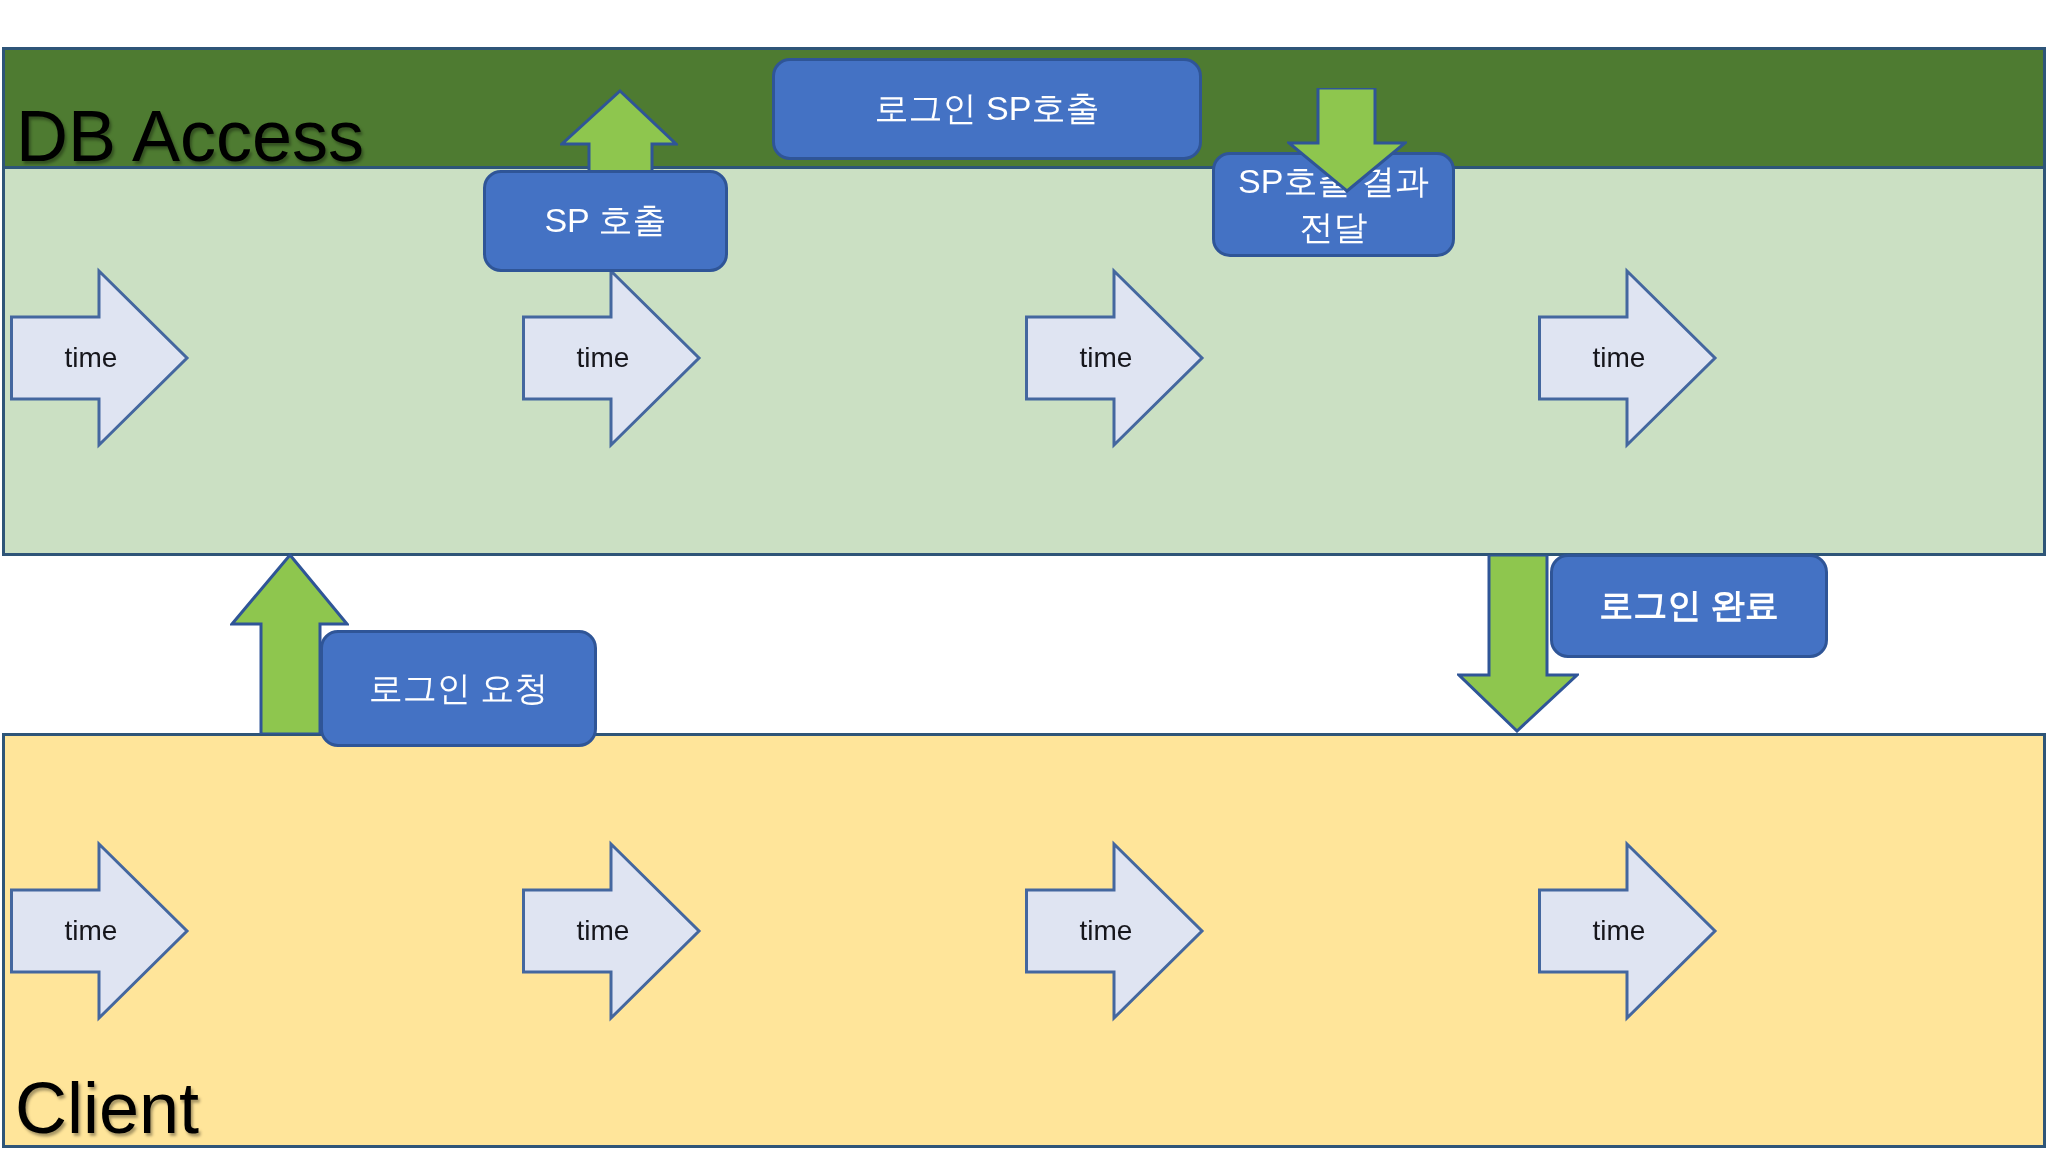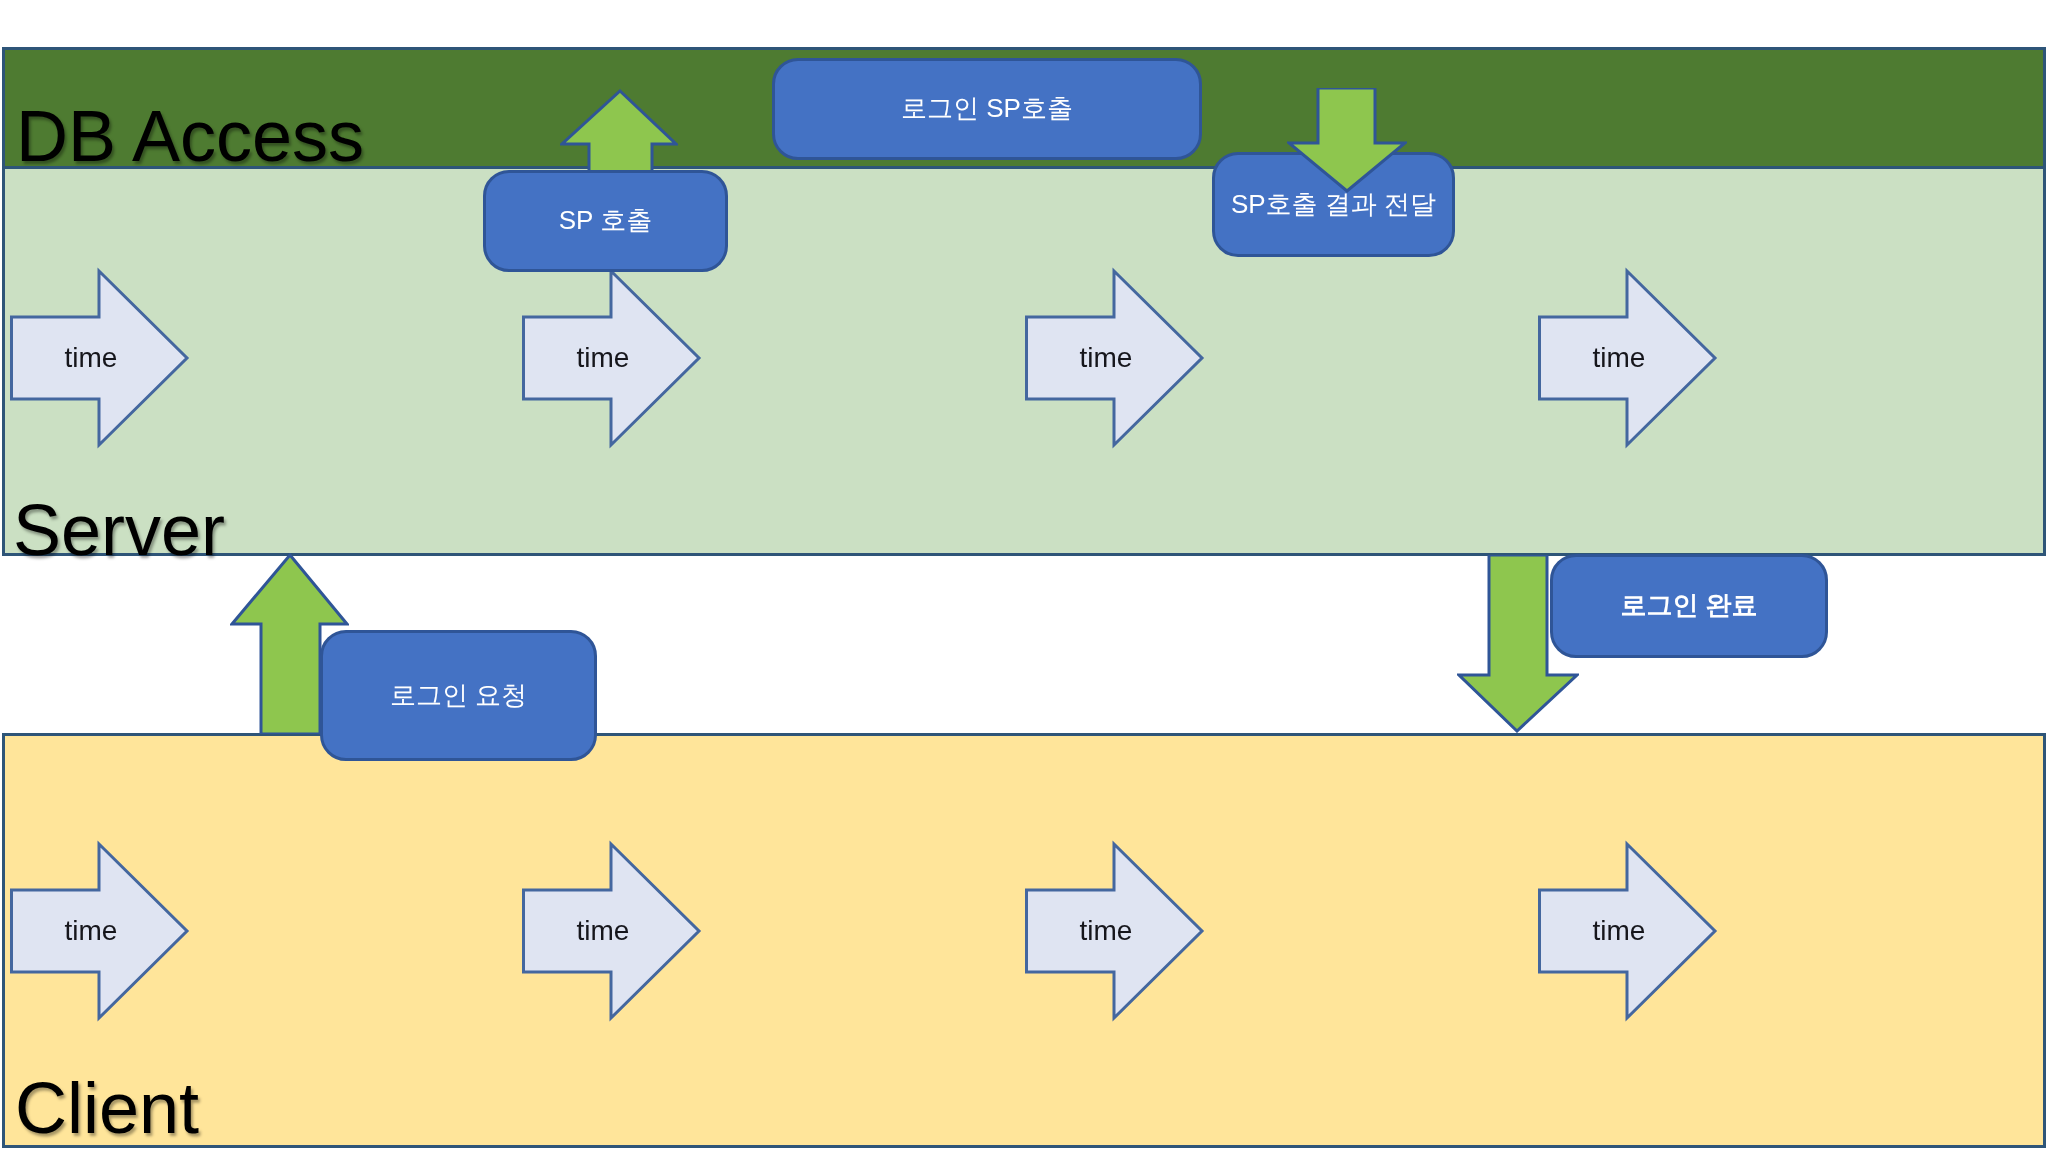--- a/index.html
+++ b/index.html
@@ -22,34 +22,33 @@
   .time-arrow svg{position:absolute;left:0;top:0;display:block;}
   .time-text{position:absolute;left:0;top:0;width:162px;height:182px;
     display:flex;align-items:center;justify-content:center;
     font-size:28px;color:#16161c;}
 
   .green-arrow{position:absolute;z-index:4;}
   .green-arrow svg{display:block;}
   .green-arrow-over{z-index:6;}
 
   .msg-box{position:absolute;z-index:5;background:#4472c4;border:3px solid #2f5597;
-    border-radius:26px;box-sizing:border-box;display:flex;align-items:center;justify-content:center;
-    color:#ffffff;font-size:26px;line-height:1.35;text-align:center;padding:2px 10px;}
+    border-radius:18px;box-sizing:border-box;display:flex;align-items:center;justify-content:center;
+    color:#ffffff;font-size:34px;line-height:1.35;text-align:center;padding:2px 10px;}
 </style>
 </head>
 <body>
 
 <div class="canvas">
 
   <div class="band band-db"></div>
   <div class="band band-server"></div>
   <div class="band band-client"></div>
 
   <span class="band-label lbl-db">DB Access</span>
-  <span class="band-label lbl-server">Server</span>
   <span class="band-label lbl-client">Client</span>
 
   <div class="time-arrow" style="left:10px;top:267px;">
     <svg width="180" height="182" viewBox="0 0 180 182">
       <polygon points="1.5,50 89,50 89,4 177,91 89,178 89,132 1.5,132" fill="#dfe4f2" stroke="#44679f" stroke-width="3" stroke-linejoin="miter"></polygon>
     </svg>
     <span class="time-text">time</span>
   </div>
   <div class="time-arrow" style="left:522px;top:267px;">
     <svg width="180" height="182" viewBox="0 0 180 182">
@@ -118,21 +117,21 @@
   </div>
 
   <div class="msg-box" style="left:483px;top:170px;width:245px;height:102px;">
     <span>SP 호출</span>
   </div>
 
   <div class="msg-box" style="left:1212px;top:152px;width:243px;height:105px;">
     <span>SP호출 결과 전달</span>
   </div>
 
-  <div class="msg-box" style="left:320px;top:630px;width:277px;height:131px;">
+  <div class="msg-box" style="left:320px;top:630px;width:277px;height:117px;">
     <span>로그인 요청</span>
   </div>
 
   <div class="msg-box" style="left:1550px;top:554px;width:278px;height:104px;font-weight:bold;">
     <span>로그인 완료</span>
   </div>
 
   <div class="green-arrow green-arrow-over" style="left:1287px;top:88px;">
     <svg width="120" height="105" viewBox="0 0 120 105">
       <polygon points="31,0 88,0 88,55 118,55 60,103 2,55 31,55" fill="#8ec64e" stroke="#2f5597" stroke-width="3" stroke-linejoin="miter"></polygon>

